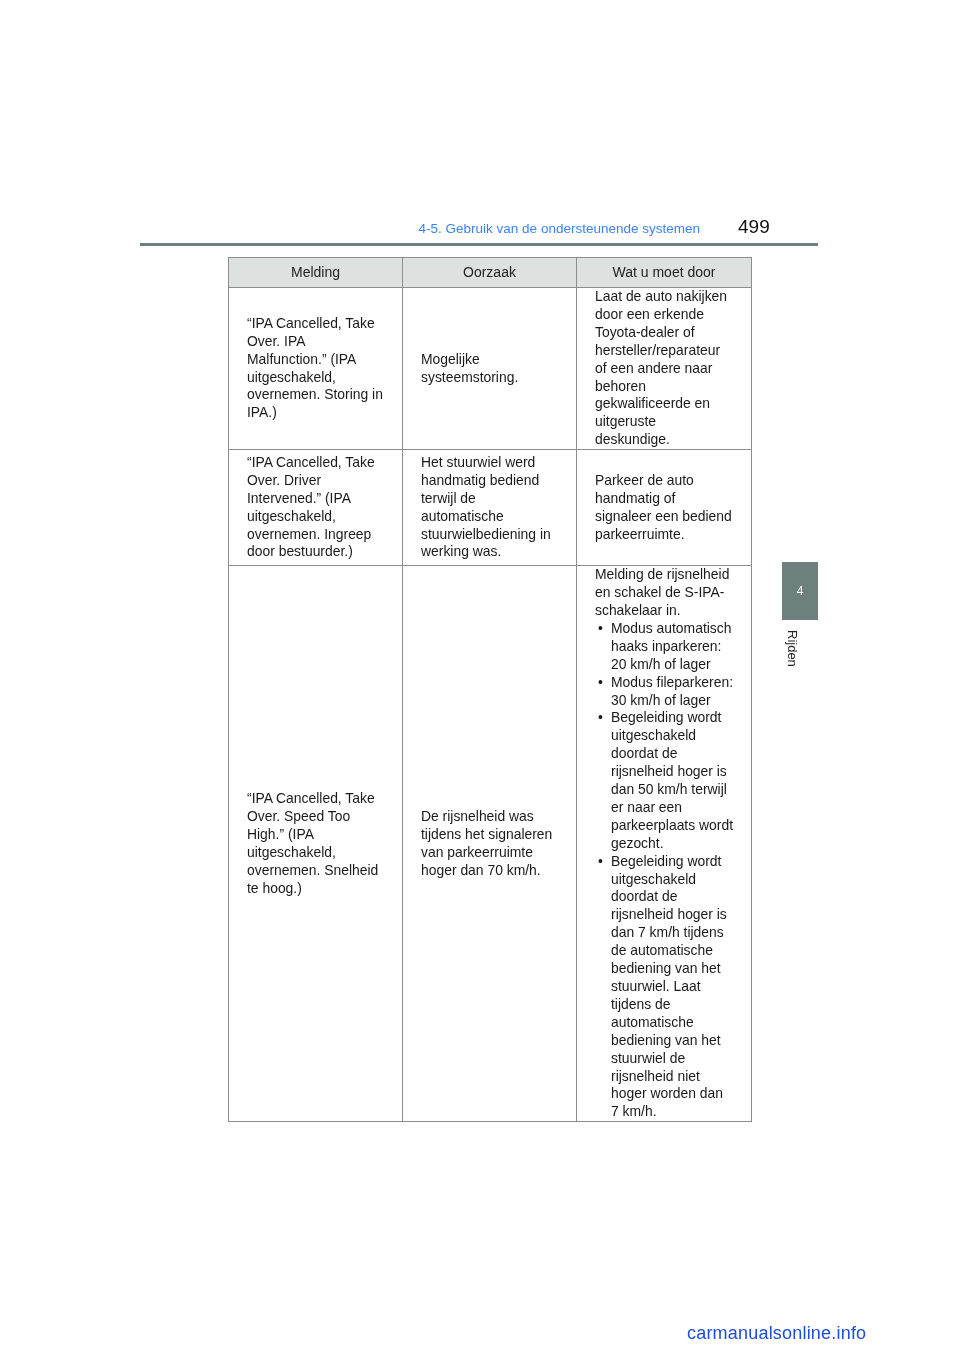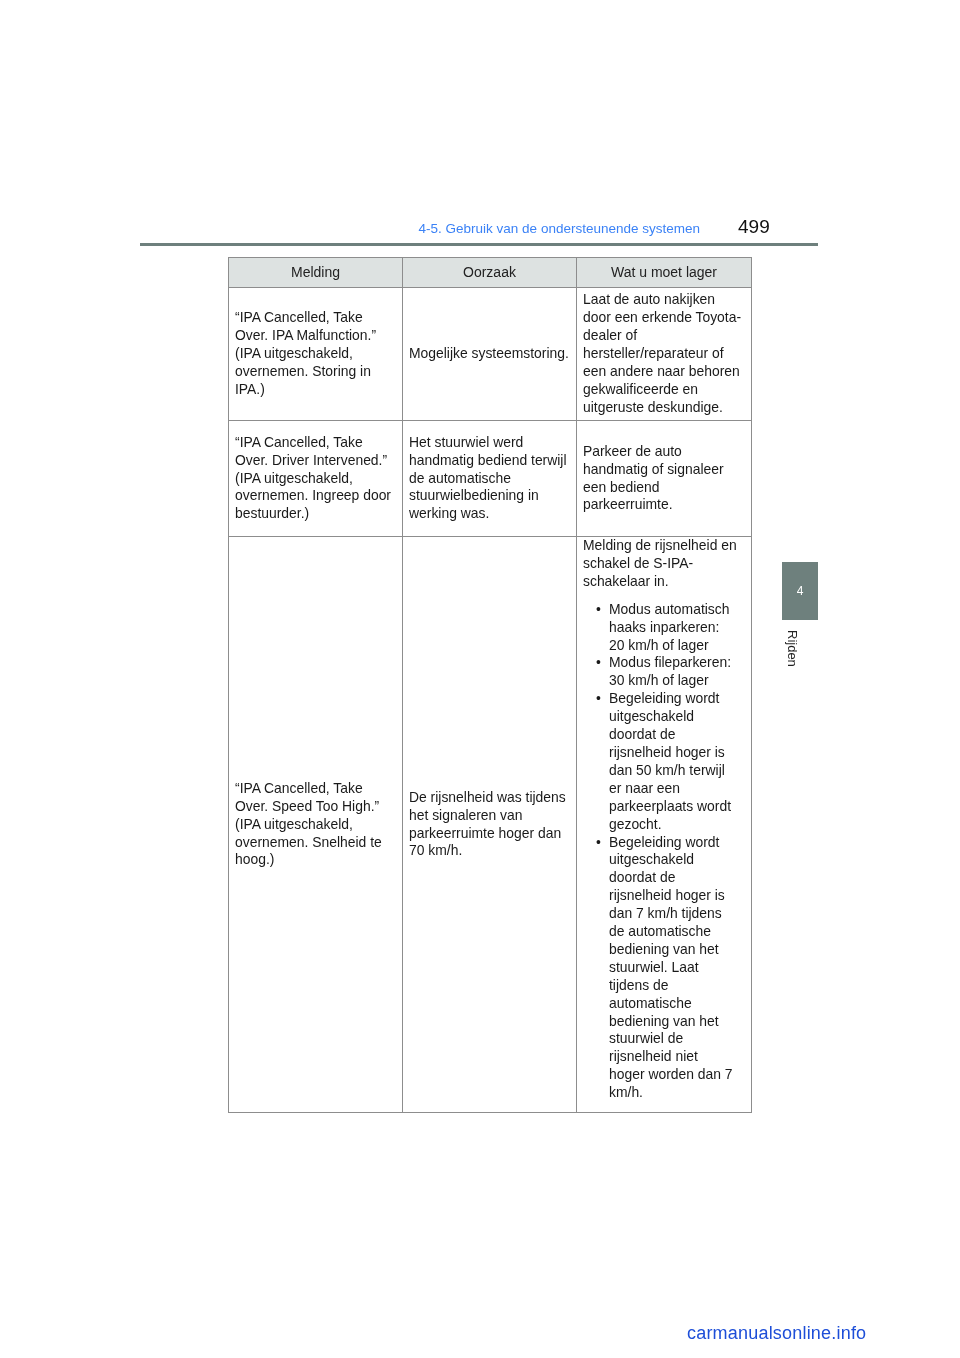--- a/index.html
+++ b/index.html
@@ -31,30 +31,30 @@
   table.doc-table {
     position: absolute; top: 257px; left: 228px; width: 523px;
     border-collapse: collapse; table-layout: fixed;
     font-size: 13.9px; line-height: 17.9px;
   }
   table.doc-table col.c1 { width: 174px; }
   table.doc-table col.c2 { width: 174px; }
   table.doc-table col.c3 { width: 175px; }
   table.doc-table th, table.doc-table td {
     border: 1.3px solid #8d8d8d; vertical-align: middle; text-align: left;
-    padding: 0 6px;
+    padding: 0 18px;
   }
   table.doc-table th {
     background: #dde2e1; font-weight: normal; height: 29px; text-align: center;
     font-size: 14px; color: #222;
   }
   tr.r1 td { height: 132px; margin-top: 39px; }
   tr.r2 td { height: 115px; }
   tr.r3 td { height: 469px; }
-  .bullets { list-style: none; margin: 10px; padding: 0; }
+  .bullets { list-style: none; margin: 0; padding: 0; }
   .bullets li { position: relative; padding-left: 16px; }
   .bullets li::before { content: "•"; position: absolute; left: 3px; top: 0; }
   .watermark {
     position: absolute; left: 687px; top: 1323px;
     font-size: 18px; color: #1d4ed8; letter-spacing: 0.2px; text-align: center;
   }
 </style>
 </head>
 <body>
 
@@ -70,21 +70,21 @@
 <table class="doc-table">
   <colgroup>
       <col class="c1">
       <col class="c2">
       <col class="c3">
     </colgroup>
   <thead>
     <tr>
       <th>Melding</th>
       <th>Oorzaak</th>
-      <th>Wat u moet lager</th>
+      <th>Wat u moet door</th>
     </tr>
   </thead>
   <tbody>
     <tr class="r1">
       <td>“IPA Cancelled, Take Over. IPA Malfunction.” (IPA uitgeschakeld, overnemen. Storing in IPA.)</td>
       <td>Mogelijke systeemstoring.</td>
       <td>Laat de auto nakijken door een erkende Toyota-dealer of hersteller/reparateur of een andere naar behoren gekwalificeerde en uitgeruste deskundige.</td>
     </tr>
     <tr class="r2">
       <td>“IPA Cancelled, Take Over. Driver Intervened.” (IPA uitgeschakeld, overnemen. Ingreep door bestuurder.)</td>

